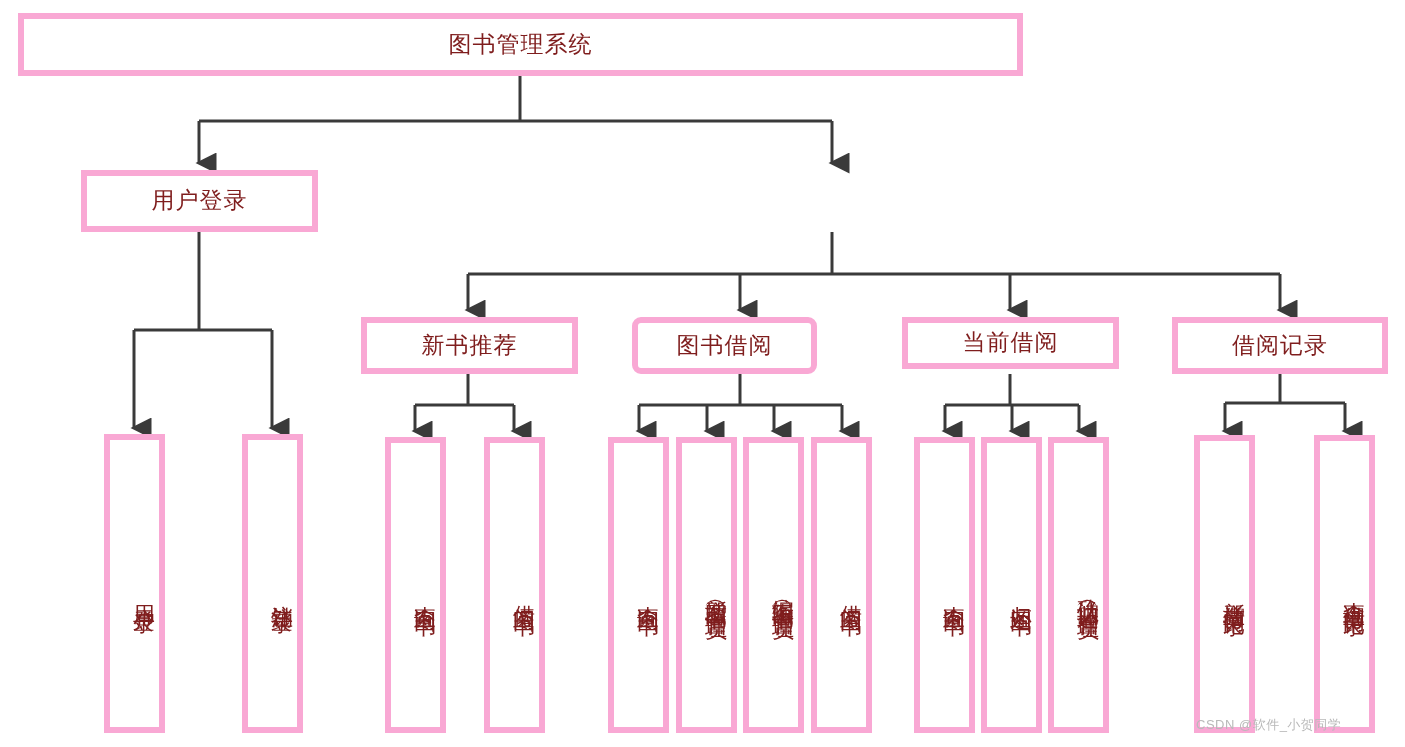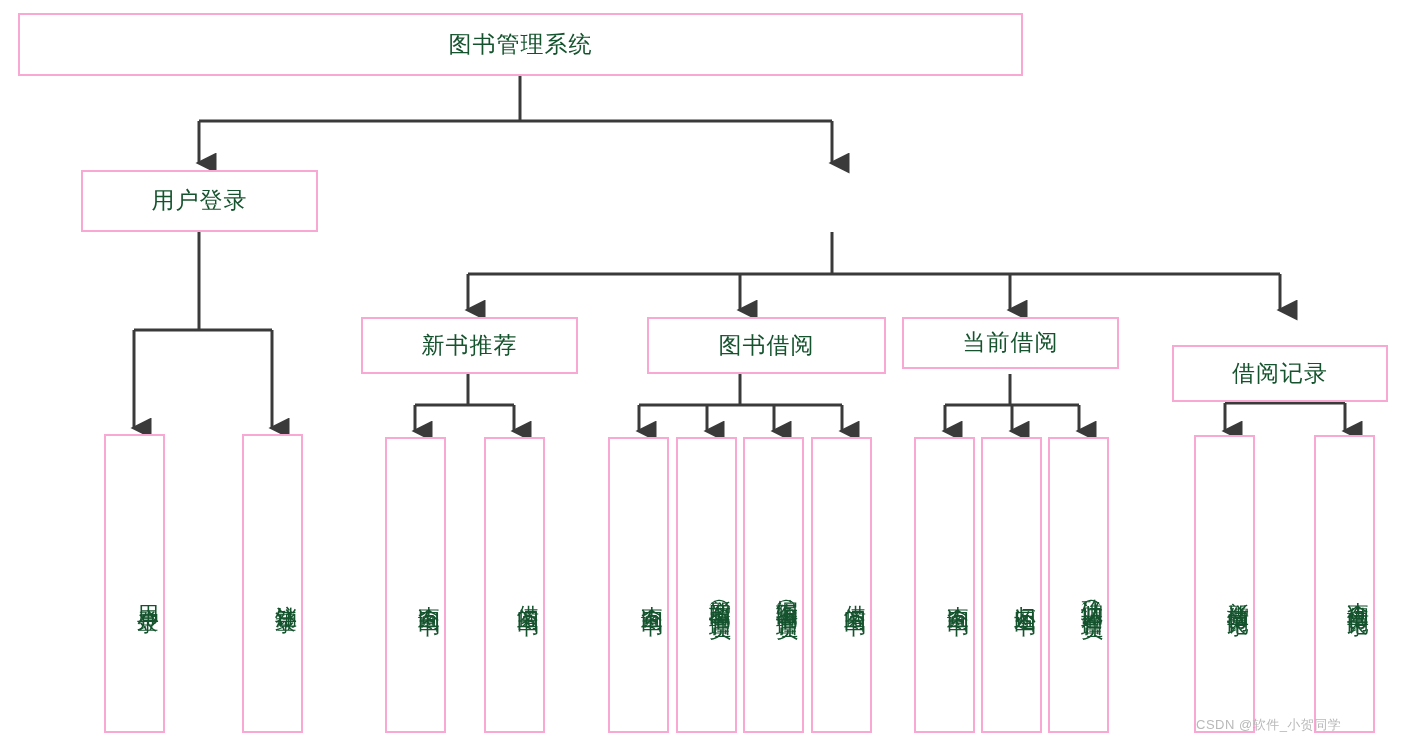--- a/index.html
+++ b/index.html
@@ -22,25 +22,25 @@
     left: 0;
     top: 0;
     width: 1405px;
     height: 747px;
     pointer-events: none;
   }
   .node {
     position: absolute;
     box-sizing: border-box;
     background: #ffffff;
-    border: 2px solid #f9a8d4;
+    border: 6px solid #f9a8d4;
     display: flex;
     align-items: center;
     justify-content: center;
-    color: #14532d;
+    color: #7f1d1d;
   }
   .node-h {
     font-size: 23px;
     letter-spacing: 1px;
     line-height: 1.2;
   }
   .node-root {
     font-size: 23px;
     letter-spacing: 1px;
   }
@@ -132,29 +132,29 @@
 
   <div class="node node-h" style="left:81px; top:170px; width:237px; height:62px;">
     <span>用户登录</span>
   </div>
 
 
   <div class="node node-h" style="left:361px; top:317px; width:217px; height:57px;">
     <span>新书推荐</span>
   </div>
 
-  <div class="node node-h" style="left:647px; top:317px; width:239px; height:57px;">
+  <div class="node node-h" style="left:632px; top:317px; width:185px; height:57px;border-radius:9px;">
     <span>图书借阅</span>
   </div>
 
   <div class="node node-h" style="left:902px; top:317px; width:217px; height:52px;">
     <span>当前借阅</span>
   </div>
 
-  <div class="node node-h" style="left:1172px; top:317px; width:216px; height:57px;margin-top:28px;">
+  <div class="node node-h" style="left:1172px; top:317px; width:216px; height:57px;">
     <span>借阅记录</span>
   </div>
 
   <div class="node node-v" style="left:104px; top:434px; width:61px; height:299px;">
     <span>用户登录</span>
   </div>
 
   <div class="node node-v" style="left:242px; top:434px; width:61px; height:299px;">
     <span>注销登录</span>
   </div>

